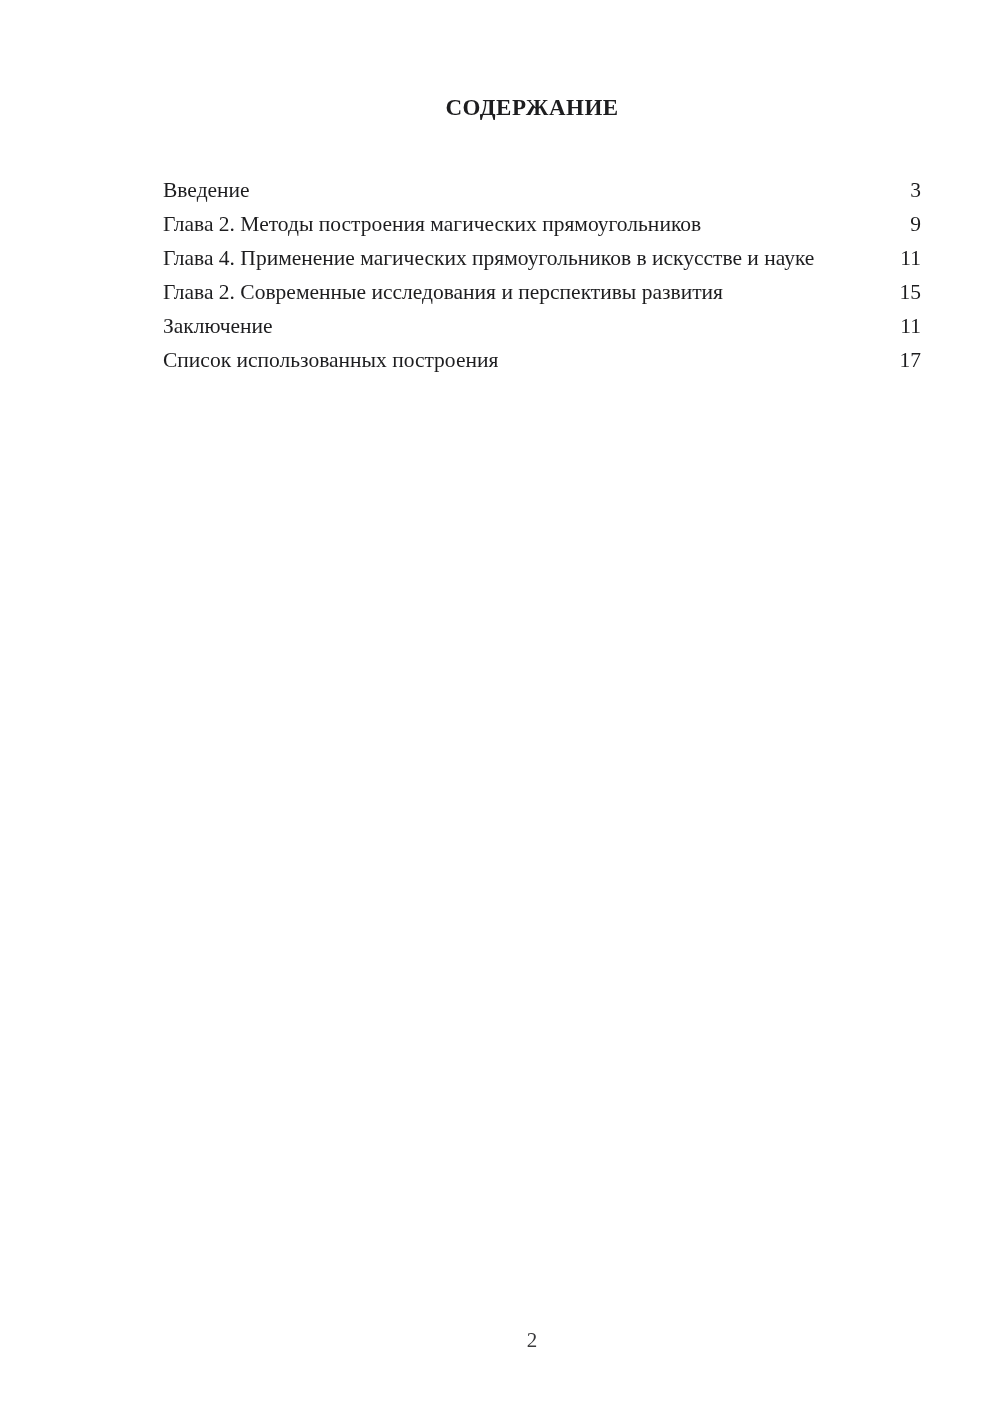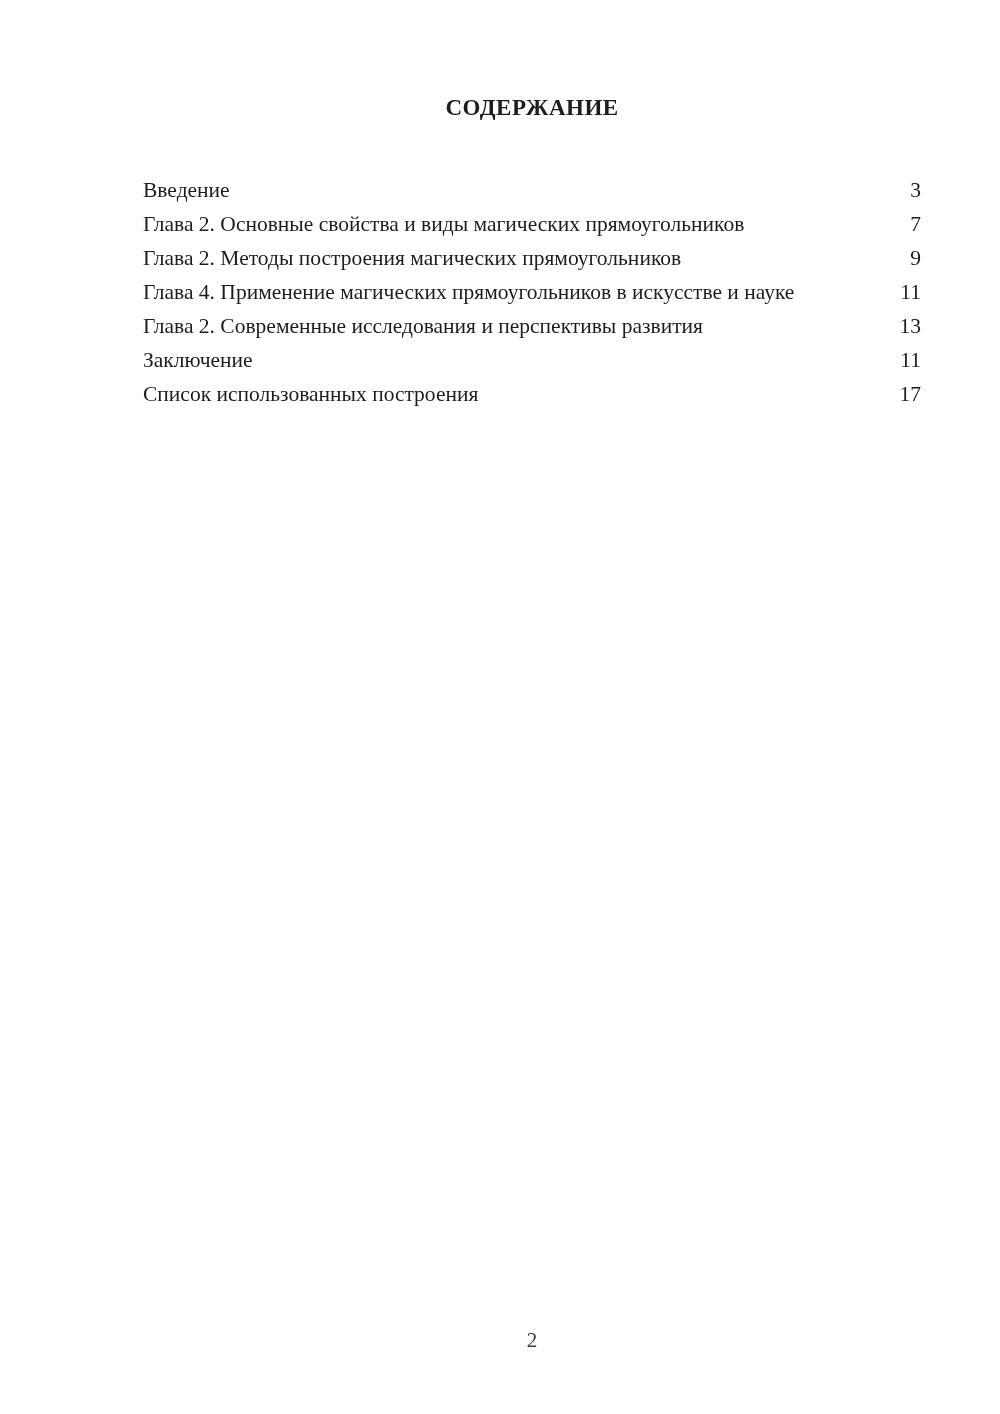--- a/index.html
+++ b/index.html
@@ -38,20 +38,21 @@
   .toc-list {
     width: 100%;
   }
 
   .toc-row {
     display: flex;
     align-items: flex-end;
     justify-content: space-between;
     font-size: 21.5px;
     line-height: 34px;
+    margin-left: 20px;
   }
 
   .toc-label {
     flex: 0 1 auto;
     max-width: 695px;
   }
 
   .toc-page {
     flex: 0 0 auto;
     padding-left: 20px;
@@ -77,38 +78,34 @@
   <div class="content">
     <div class="doc-title">СОДЕРЖАНИЕ</div>
 
     <div class="toc-list">
   <div class="toc-row">
     <span class="toc-label">Введение</span>
     <span class="toc-page">3</span>
   </div>
 
 
-  <div class="toc-row">
-    <span class="toc-label">Глава 2. Основные свойства и виды магических прямоугольников</span>
-    <span class="toc-page">7</span>
-  </div>
 
   <div class="toc-row">
     <span class="toc-label">Глава 2. Методы построения магических прямоугольников</span>
     <span class="toc-page">9</span>
   </div>
 
   <div class="toc-row">
     <span class="toc-label">Глава 4. Применение магических прямоугольников в искусстве и науке</span>
     <span class="toc-page">11</span>
   </div>
 
   <div class="toc-row">
     <span class="toc-label">Глава 2. Современные исследования и перспективы развития</span>
-    <span class="toc-page">13</span>
+    <span class="toc-page">15</span>
   </div>
 
   <div class="toc-row">
     <span class="toc-label">Заключение</span>
     <span class="toc-page">11</span>
   </div>
 
   <div class="toc-row">
     <span class="toc-label">Список использованных построения</span>
     <span class="toc-page">17</span>

